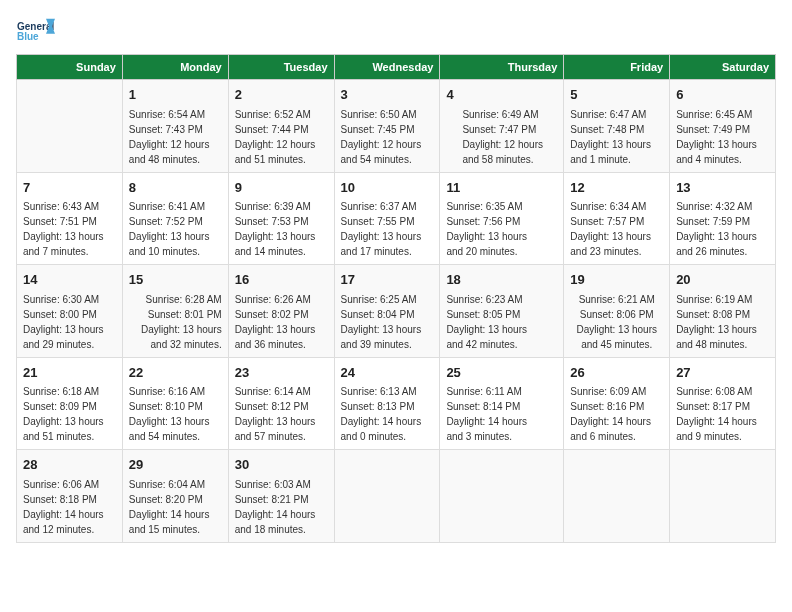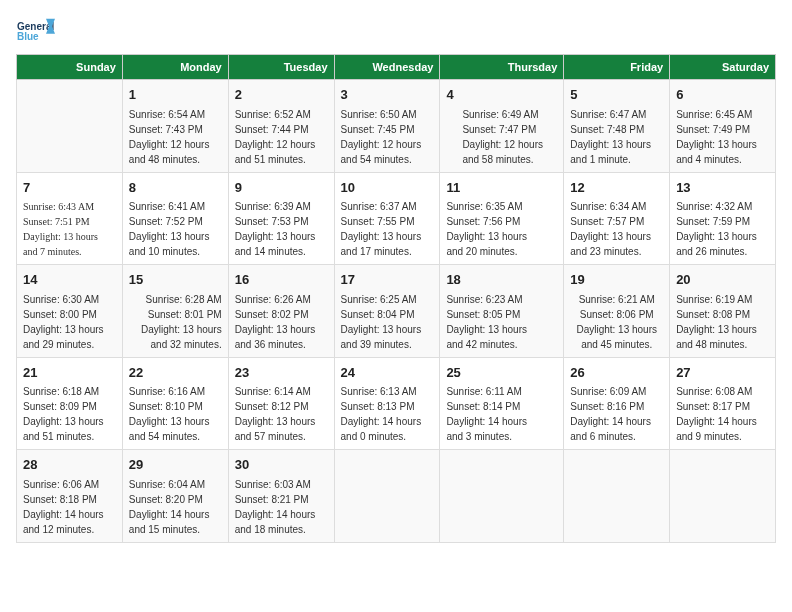--- a/index.html
+++ b/index.html
@@ -157,21 +157,21 @@
           <span class="day-number">6</span>
           <div class="cell-content" style="white-space: pre-wrap;">Sunrise: 6:45 AM
 Sunset: 7:49 PM
 Daylight: 13 hours
 and 4 minutes.</div>
         </td>
       </tr>
       <tr>
         <td>
           <span class="day-number">7</span>
-          <div class="cell-content" style="white-space: pre-wrap; font-family: Liberation Serif, serif;">Sunrise: 6:43 AM
+          <div class="cell-content" style="white-space: pre-wrap;">Sunrise: 6:43 AM
 Sunset: 7:51 PM
 Daylight: 13 hours
 and 7 minutes.</div>
         </td>
         <td>
           <span class="day-number">8</span>
           <div class="cell-content" style="white-space: pre-wrap;">Sunrise: 6:41 AM
 Sunset: 7:52 PM
 Daylight: 13 hours
 and 10 minutes.</div>

